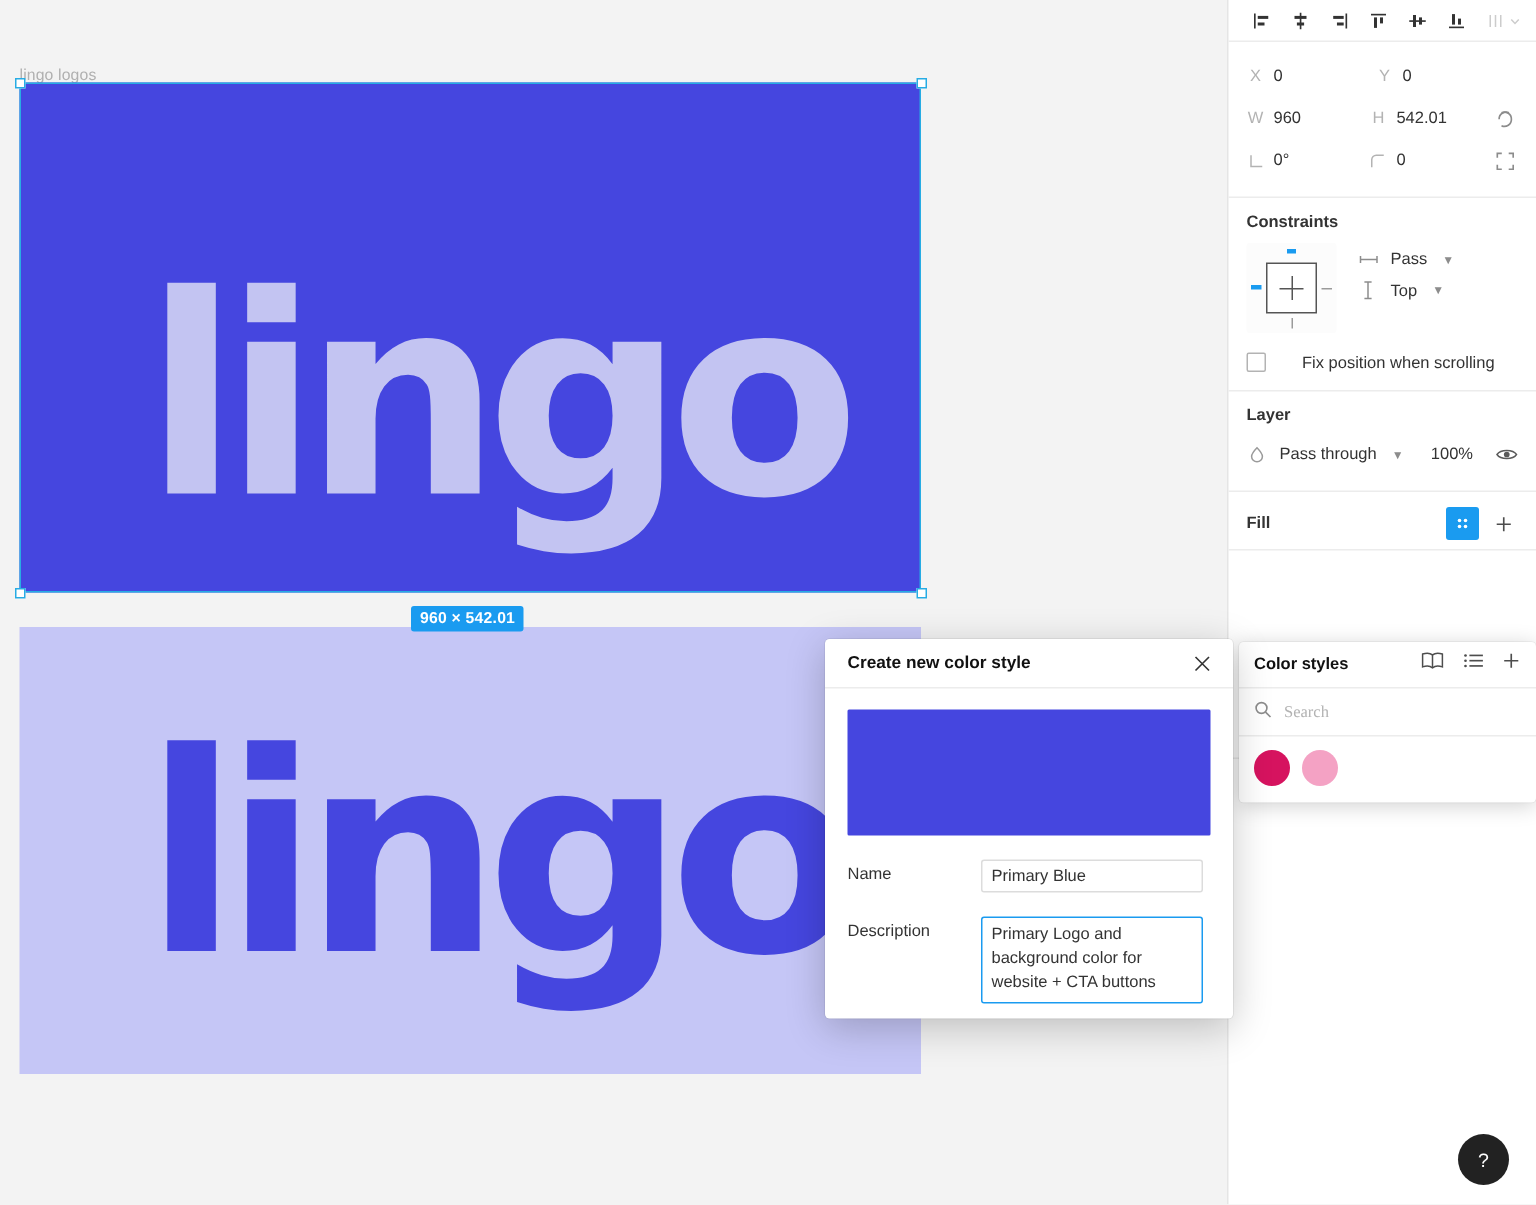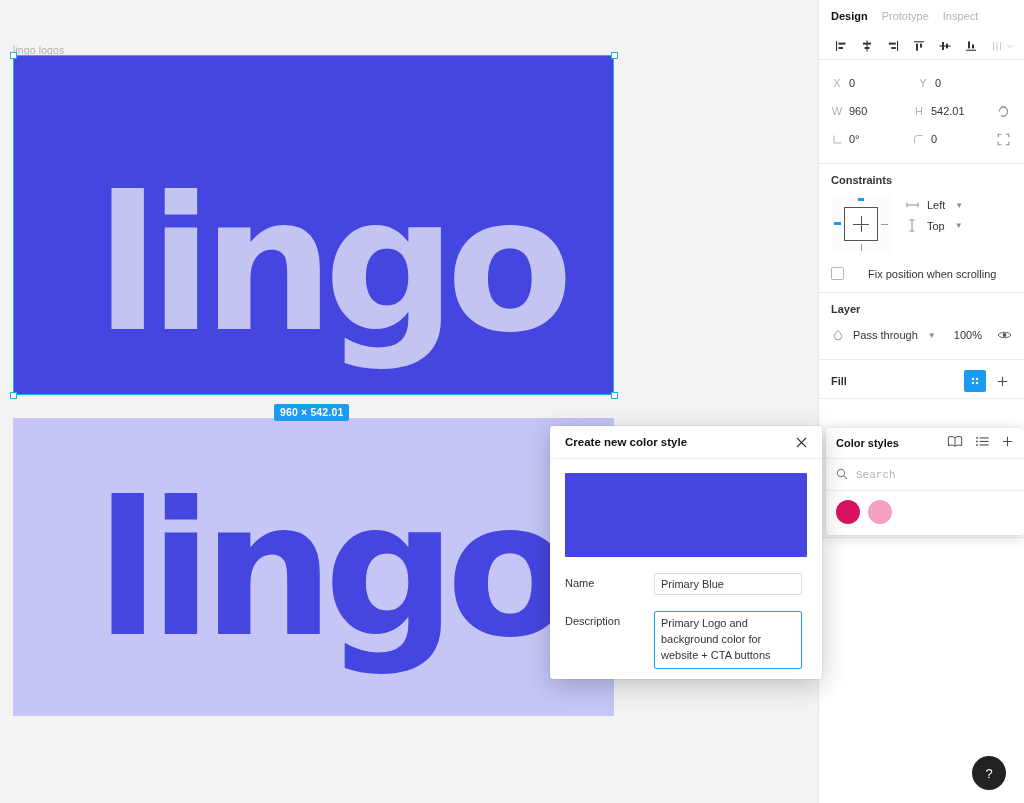--- a/index.html
+++ b/index.html
@@ -317,21 +317,21 @@
     align-items: center;
     gap: 8px;
     height: 31px;
     padding: 0 10px;
     border-bottom: 1px solid #ececec;
   }
   .csp-search-input {
     border: none;
     outline: none;
     font-size: 11px;
-    font-family: Liberation Mono, monospace;
+    font-family: Liberation Serif, serif;
     color: #333333;
     background: transparent;
     width: 140px;
     padding: 0;
   }
   .csp-search-input::placeholder { color: #b3b3b3; }
   .csp-swatches {
     display: flex;
     align-items: center;
     gap: 8px;
@@ -472,25 +472,20 @@
     <div class="sel-handle hnw"></div>
     <div class="sel-handle hne"></div>
     <div class="sel-handle hsw"></div>
     <div class="sel-handle hse"></div>
 
     <div class="size-badge">960 × 542.01</div>
   </div>
 
   <div id="right-panel">
 
-    <div class="rp-tabs">
-      <div class="rp-tab active">Design</div>
-      <div class="rp-tab">Prototype</div>
-      <div class="rp-tab">Inspect</div>
-    </div>
 
     <div class="align-row">
       <div class="align-btn">
         <svg width="14" height="14" viewBox="0 0 14 14">
             <rect x="2" y="2" width="1.1" height="10" fill="#333"></rect>
             <rect x="4.5" y="3.6" width="7" height="2" fill="#333"></rect>
             <rect x="4.5" y="8" width="4.5" height="2" fill="#333"></rect>
           </svg>
       </div>
       <div class="align-btn">
@@ -610,21 +605,21 @@
         </div>
         <div class="constraint-selects">
           <div class="c-select">
             <span class="c-select-icon">
               <svg width="13" height="10" viewBox="0 0 13 10">
                   <path d="M1 5 L12 5" stroke="#8c8c8c" stroke-width="1"></path>
                   <path d="M1 2.6 L1 7.4" stroke="#8c8c8c" stroke-width="1"></path>
                   <path d="M12 2.6 L12 7.4" stroke="#8c8c8c" stroke-width="1"></path>
                 </svg>
             </span>
-            <span>Left</span>
+            <span>Pass</span>
             <span class="caret">▼</span>
           </div>
           <div class="c-select">
             <span class="c-select-icon">
               <svg width="10" height="13" viewBox="0 0 10 13">
                   <path d="M5 1 L5 12" stroke="#8c8c8c" stroke-width="1"></path>
                   <path d="M2.6 1 L7.4 1" stroke="#8c8c8c" stroke-width="1"></path>
                   <path d="M2.6 12 L7.4 12" stroke="#8c8c8c" stroke-width="1"></path>
                 </svg>
             </span>

